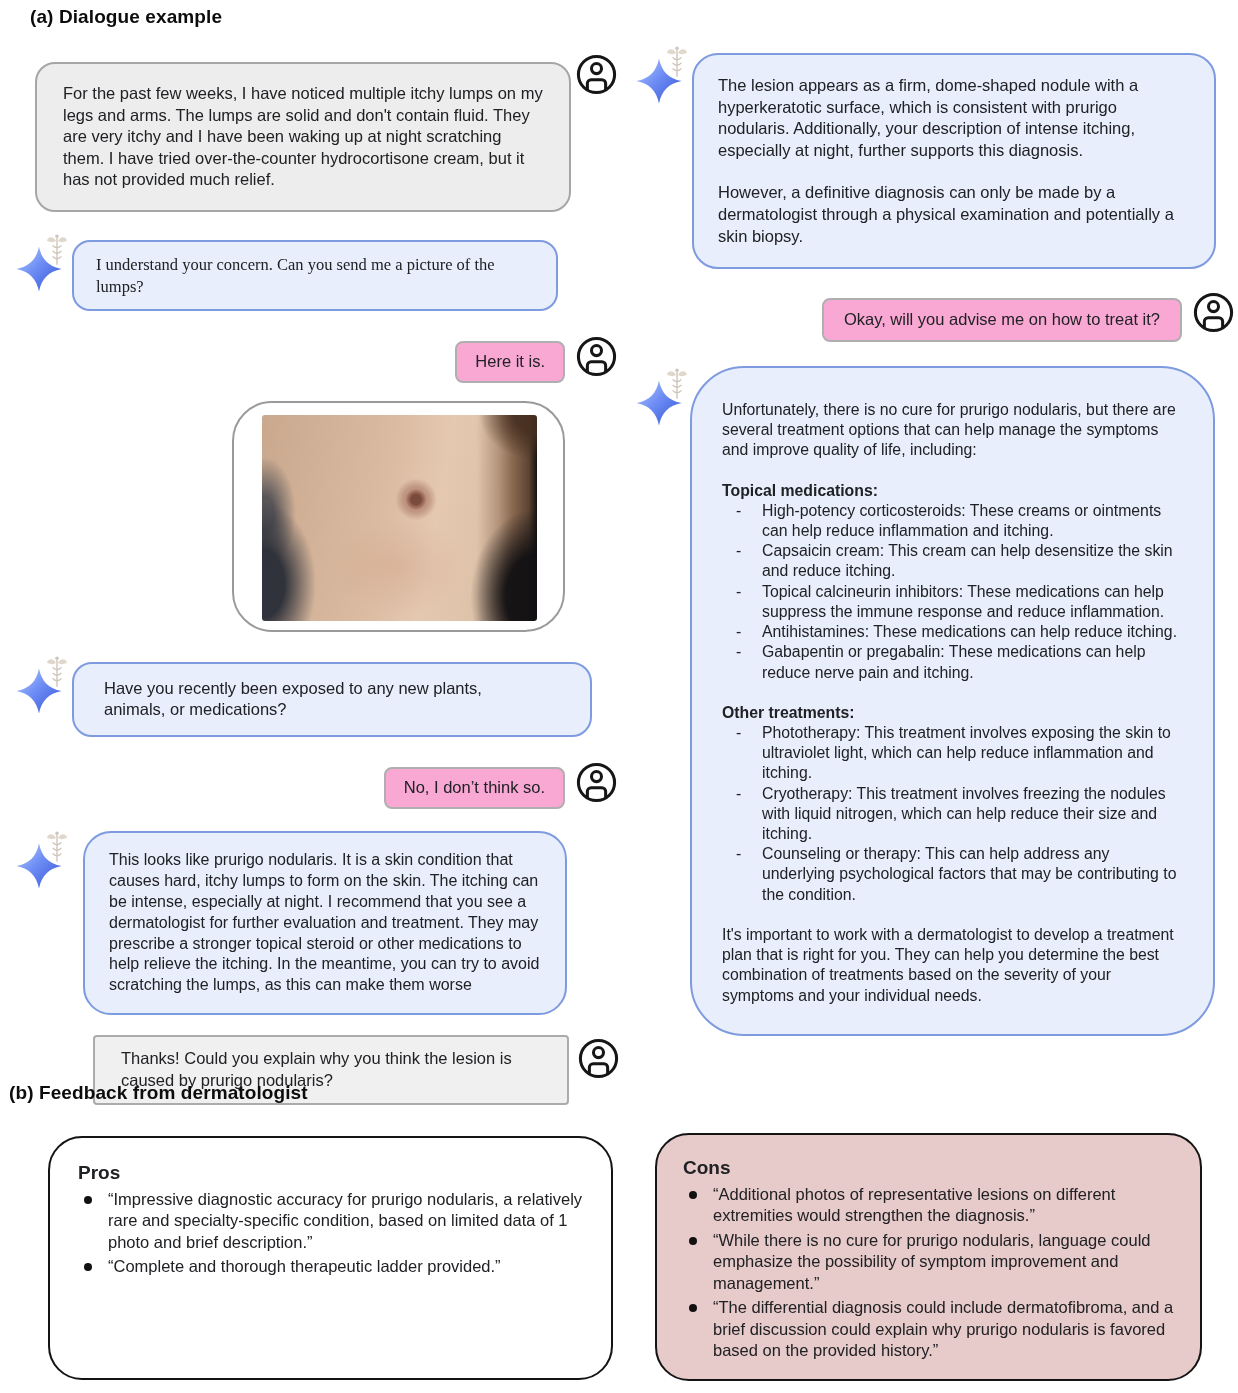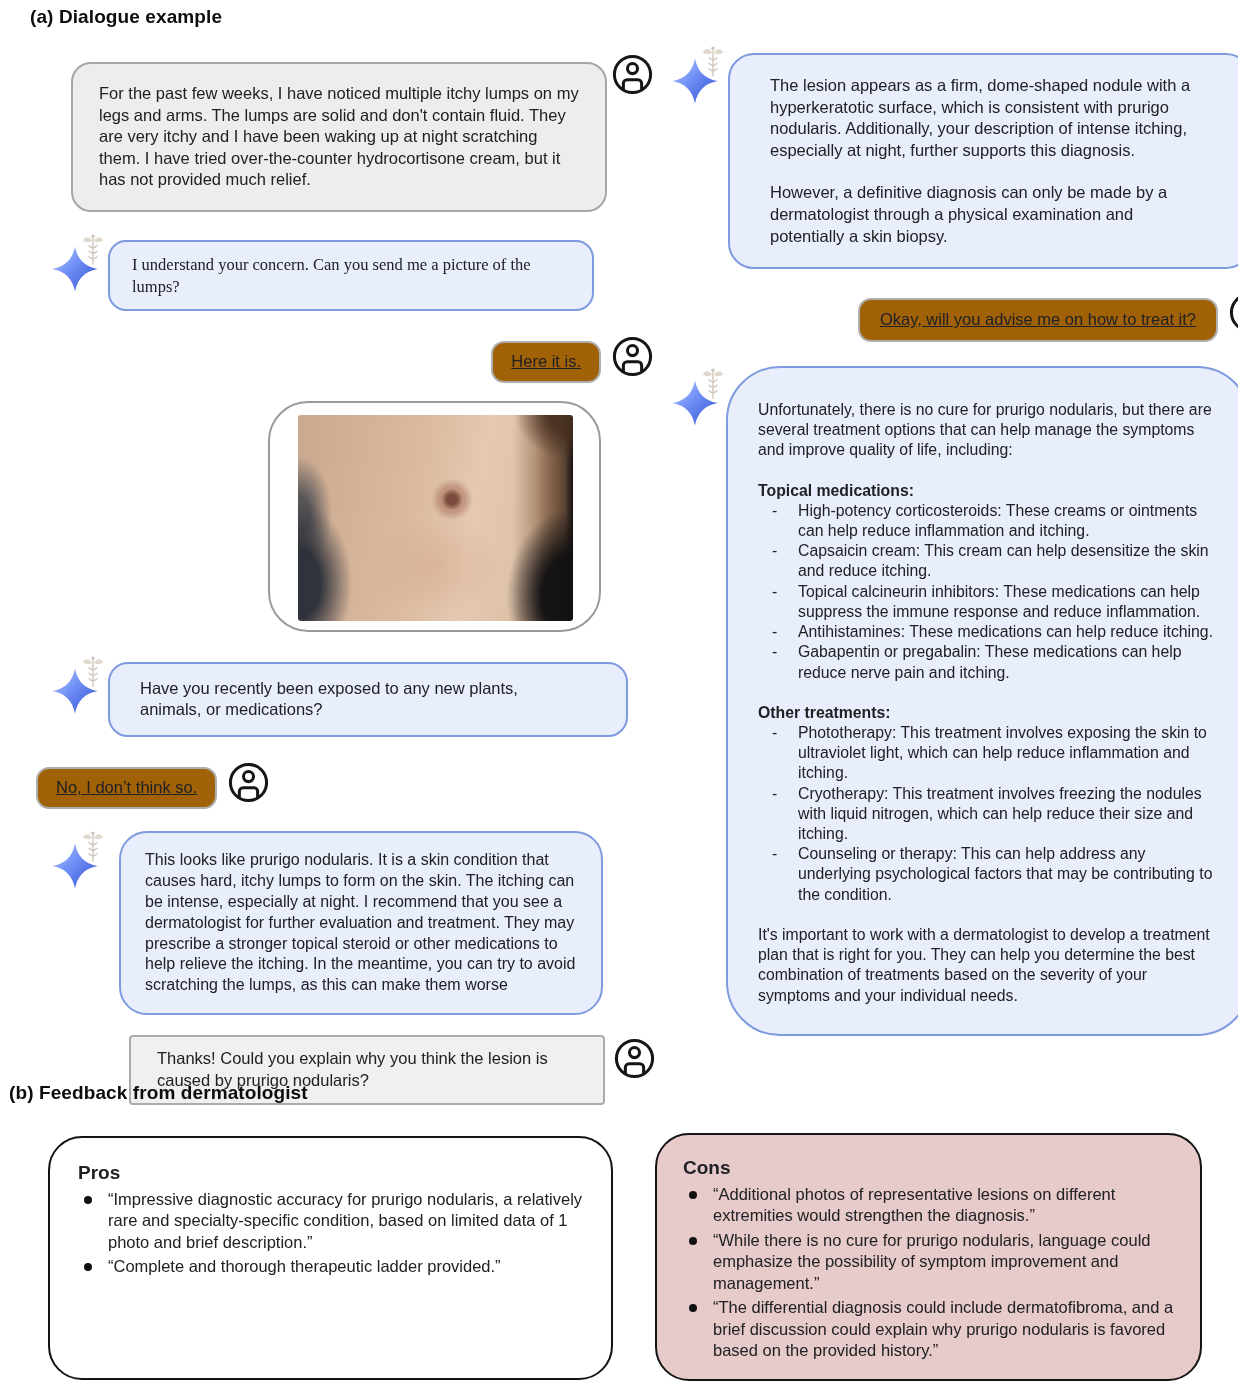--- a/index.html
+++ b/index.html
@@ -3,31 +3,31 @@
 <meta charset="utf-8">
 <style>
   html,body{margin:0;padding:0;background:#ffffff;}
   .canvas{
     position:relative;width:1238px;height:1393px;background:#ffffff;
     font-family:"Liberation Sans", sans-serif;color:#202124;overflow:hidden;
   }
   .sec-title{
     position:absolute;font-size:19px;font-weight:700;color:#0c0c0c;letter-spacing:.1px;
   }
-  .col{position:absolute;top:0;margin-left:36px;}
+  .col{position:absolute;top:0;}
   .col-left{left:0;width:620px;}
   .col-right{left:620px;width:618px;}
   .row{display:flex;align-items:flex-start;}
   .bubble{
     box-sizing:border-box;font-size:16.5px;line-height:1.31;color:#202124;
   }
   .bubble.patient{background:#ededed;border:2px solid #a6a6a6;border-radius:20px;padding:19px 26px;}
-  .bubble.patient-small{background:#a16207;border:2px solid #afafaf;border-radius:13px;padding:8px 18px;white-space:nowrap;text-decoration:underline;}
+  .bubble.patient-small{background:#f9a8d4;border:2px solid #afafaf;border-radius:8px;padding:8px 18px;white-space:nowrap;}
   .bubble.ai{background:#e8eefc;border:2px solid #7e9bdf;border-radius:18px;padding:12px 22px;}
-  .bubble.ai-med{border-radius:26px;padding:20px 40px;}
+  .bubble.ai-med{border-radius:26px;padding:20px 24px;}
   .bubble.ai-big{border-radius:54px;padding:32px 32px 28px 30px;font-size:15.8px;line-height:1.28;}
   .bubble p{margin:0;}
   .bubble p + p{margin-top:21px;}
   .t-head{font-weight:700;margin-top:20px;}
   .d-item{display:flex;margin-left:14px;}
   .d-item .dash{flex:none;width:26px;}
   .d-item .d-text{flex:1;}
   
   .ai-avatar{position:relative;flex:none;width:56px;height:62px;}
   .ai-avatar .spark{position:absolute;left:0;top:14px;width:46px;height:46px;}
@@ -135,21 +135,21 @@
         </svg>
         <svg class="spark" viewBox="0 0 100 100">
           <path d="M50 1 C55.5 29 71 44.5 99 50 C71 55.5 55.5 71 50 99 C44.5 71 29 55.5 1 50 C29 44.5 44.5 29 50 1 Z" fill="url(#gspark)"></path>
         </svg>
       </div>
       <div class="bubble ai" style="width:520px;margin-top:8px;padding:14px 30px;border-radius:20px;">
         <span style="display:block;max-width:392px;">Have you recently been exposed to any new plants, animals, or medications?</span>
       </div>
     </div>
 
-    <div class="row" style="margin:24px 2px 0 0;">
+    <div class="row" style="margin:24px 2px 0 0;justify-content:flex-end;">
       <div class="bubble patient-small" style="margin-top:6px;">No, I don’t think so.</div>
       <svg class="person-avatar" style="margin-left:10px;" viewBox="0 0 24 24">
         <circle cx="12" cy="12" r="10.1" fill="none" stroke="#161616" stroke-width="1.7"></circle>
         <circle cx="12" cy="8.7" r="2.8" fill="none" stroke="#161616" stroke-width="1.7"></circle>
         <path d="M6.9 20.6 V17 c0-1.2 1-2.1 2.1-2.1 h6 c1.2 0 2.1 .9 2.1 2.1 v3.6" fill="none" stroke="#161616" stroke-width="1.7" stroke-linejoin="round"></path>
       </svg>
     </div>
 
     <div class="row" style="margin:20px 0 0 16px;">
       <div class="ai-avatar">

